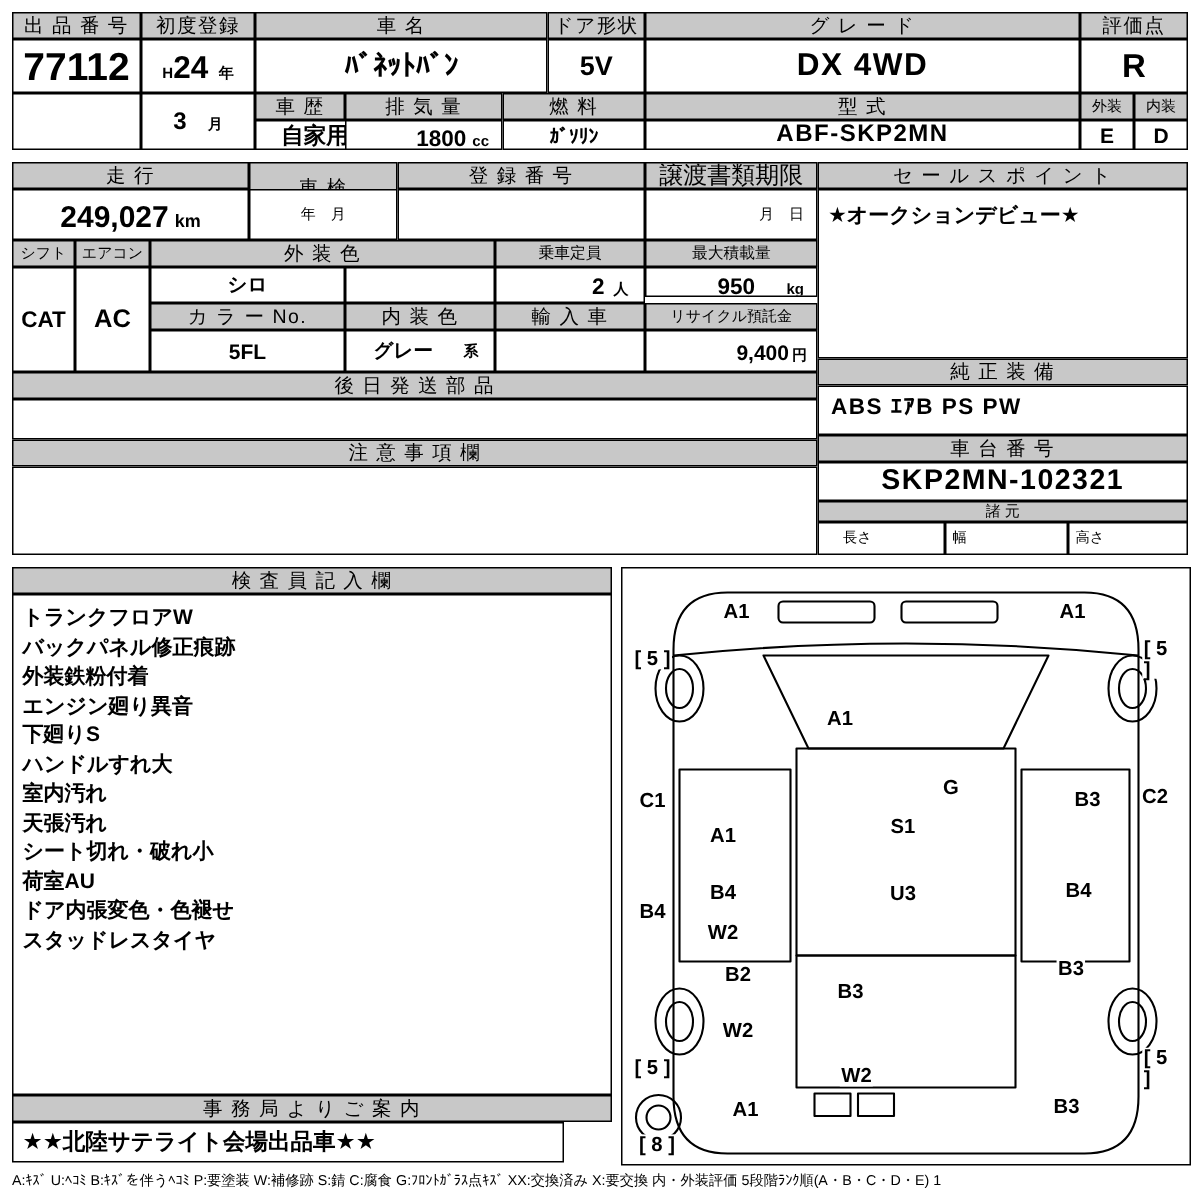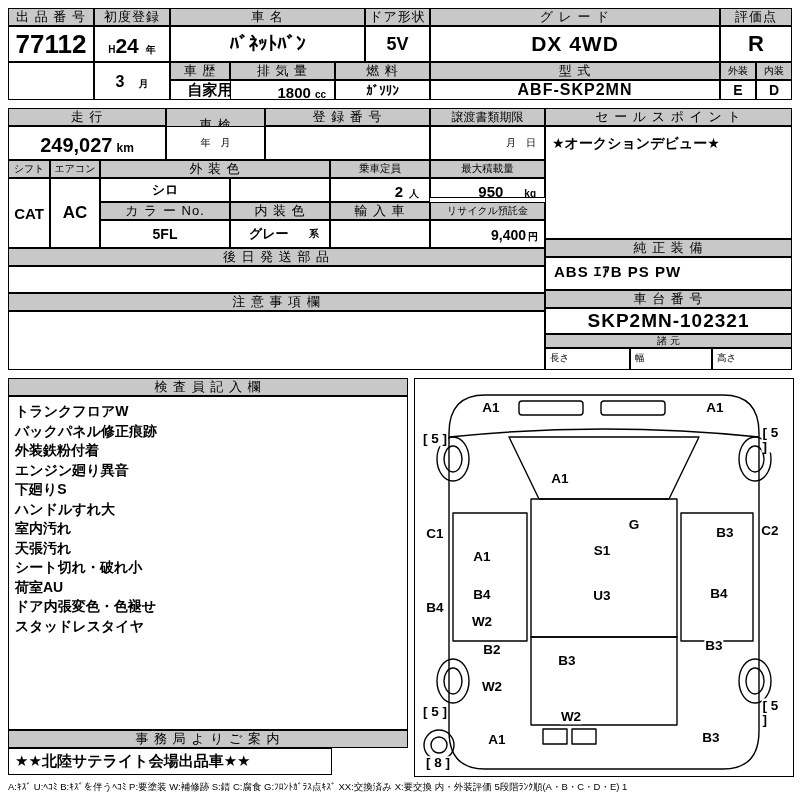--- a/index.html
+++ b/index.html
@@ -73,21 +73,21 @@
     <span class="unit" style="margin-left:4px">cc</span>
   </div>
   <div class="cell val" style="left:335px;top:80px;width:95px;height:20px;font-size:13px">ｶﾞｿﾘﾝ</div>
   <div class="cell val" style="left:430px;top:80px;width:290px;height:20px;font-size:16px;letter-spacing:1px">ABF-SKP2MN</div>
   <div class="cell val" style="left:720px;top:80px;width:36px;height:20px;font-size:14px">E</div>
   <div class="cell val" style="left:756px;top:80px;width:36px;height:20px;font-size:14px">D</div>
 
   <div class="cell hdr" style="left:8px;top:108px;width:158px;height:18px">走  行</div>
   <div class="cell hdr" style="left:166px;top:108px;width:99px;height:34px">車  検</div>
   <div class="cell hdr" style="left:265px;top:108px;width:165px;height:18px">登 録 番 号</div>
-  <div class="cell hdr" style="left:430px;top:108px;width:115px;height:18px;font-size:12px;letter-spacing:0">譲渡書類期限</div>
+  <div class="cell hdr" style="left:430px;top:108px;width:115px;height:18px;font-size:16px;letter-spacing:0">譲渡書類期限</div>
   <div class="cell hdr" style="left:545px;top:108px;width:247px;height:18px">セ ー ル ス ポ イ ン ト</div>
 
   <div class="cell val base" style="left:8px;top:126px;width:158px;height:34px;padding-top:7px">
     <span style="font-size:20px">249,027</span>
     <span class="unit" style="margin-left:4px;font-size:12px">km</span>
   </div>
   <div class="cell top-align" style="left:166px;top:126px;width:99px;height:34px;font-size:10px;padding-top:9px">年　月</div>
   <div class="cell" style="left:265px;top:126px;width:165px;height:34px"></div>
   <div class="cell right top-align" style="left:430px;top:126px;width:115px;height:34px;font-size:10px;padding:9px 8px 0 0">月　日</div>
   <div class="cell val left top-align" style="left:545px;top:126px;width:247px;height:113px;font-size:14px;padding:8px 0 0 6px">★オークションデビュー★</div>
@@ -128,21 +128,21 @@
   </div>
 
   <div class="cell hdr" style="left:8px;top:248px;width:537px;height:18px">後 日 発 送 部 品</div>
   <div class="cell" style="left:8px;top:266px;width:537px;height:27px"></div>
 
   <div class="cell hdr" style="left:545px;top:239px;width:247px;height:18px">純 正 装 備</div>
   <div class="cell val left top-align" style="left:545px;top:257px;width:247px;height:33px;font-size:15px;letter-spacing:1px;padding:5px 0 0 8px">ABS ｴｱB PS PW</div>
   <div class="cell hdr" style="left:545px;top:290px;width:247px;height:18px">車 台 番 号</div>
   <div class="cell val" style="left:545px;top:308px;width:247px;height:26px;font-size:19px;letter-spacing:1px">SKP2MN-102321</div>
   <div class="cell hdr" style="left:545px;top:334px;width:247px;height:14px;font-size:10px;letter-spacing:0">諸  元</div>
-  <div class="cell left top-align" style="left:545px;top:348px;width:85px;height:22px;font-size:9.5px;padding:3px 0 0 4px">長さ</div>
+  <div class="cell left top-align" style="left:545px;top:348px;width:85px;height:22px;font-size:9.5px;padding:3px 0 0 16px">長さ</div>
   <div class="cell left top-align" style="left:630px;top:348px;width:82px;height:22px;font-size:9.5px;padding:3px 0 0 4px">幅</div>
   <div class="cell left top-align" style="left:712px;top:348px;width:80px;height:22px;font-size:9.5px;padding:3px 0 0 4px">高さ</div>
 
   <div class="cell hdr" style="left:8px;top:293px;width:537px;height:18px">注 意 事 項 欄</div>
   <div class="cell" style="left:8px;top:311px;width:537px;height:59px"></div>
 
   <div class="cell hdr" style="left:8px;top:378px;width:400px;height:18px">検 査 員 記 入 欄</div>
   <div class="cell" id="notes-box" style="left:8px;top:396px;width:400px;height:334px">
       <div class="note-line">トランクフロアW</div>
       <div class="note-line">バックパネル修正痕跡</div>
@@ -152,21 +152,21 @@
       <div class="note-line">ハンドルすれ大</div>
       <div class="note-line">室内汚れ</div>
       <div class="note-line">天張汚れ</div>
       <div class="note-line">シート切れ・破れ小</div>
       <div class="note-line">荷室AU</div>
       <div class="note-line">ドア内張変色・色褪せ</div>
       <div class="note-line">スタッドレスタイヤ</div>
     </div>
 
   <div class="cell hdr" style="left:8px;top:730px;width:400px;height:18px">事 務 局 よ り ご 案 内</div>
-  <div class="cell val left" style="left:8px;top:748px;width:324px;height:27px;font-size:15px;padding-left:6px">★★北陸サテライト会場出品車★★</div>
+  <div class="cell val left" style="left:8px;top:748px;width:368px;height:27px;font-size:15px;padding-left:6px">★★北陸サテライト会場出品車★★</div>
 
   <div id="diagram">
     <svg width="378" height="397" viewBox="0 0 378 397" xmlns="http://www.w3.org/2000/svg">
       <g fill="none" stroke="#000" stroke-width="1.4" stroke-linejoin="round">
         <path d="M 70,16 H 308 Q 344,16 344,54 V 352 Q 344,390 308,390 H 70 Q 34,390 34,352 V 54 Q 34,16 70,16 Z"></path>
         <path d="M 34,58 Q 189,42 344,58"></path>
         <rect x="104" y="22" width="64" height="14" rx="3"></rect>
         <rect x="186" y="22" width="64" height="14" rx="3"></rect>
         <path d="M 94,58 L 284,58 L 254,120 L 124,120 Z"></path>
         <rect x="116" y="120" width="146" height="138"></rect>

